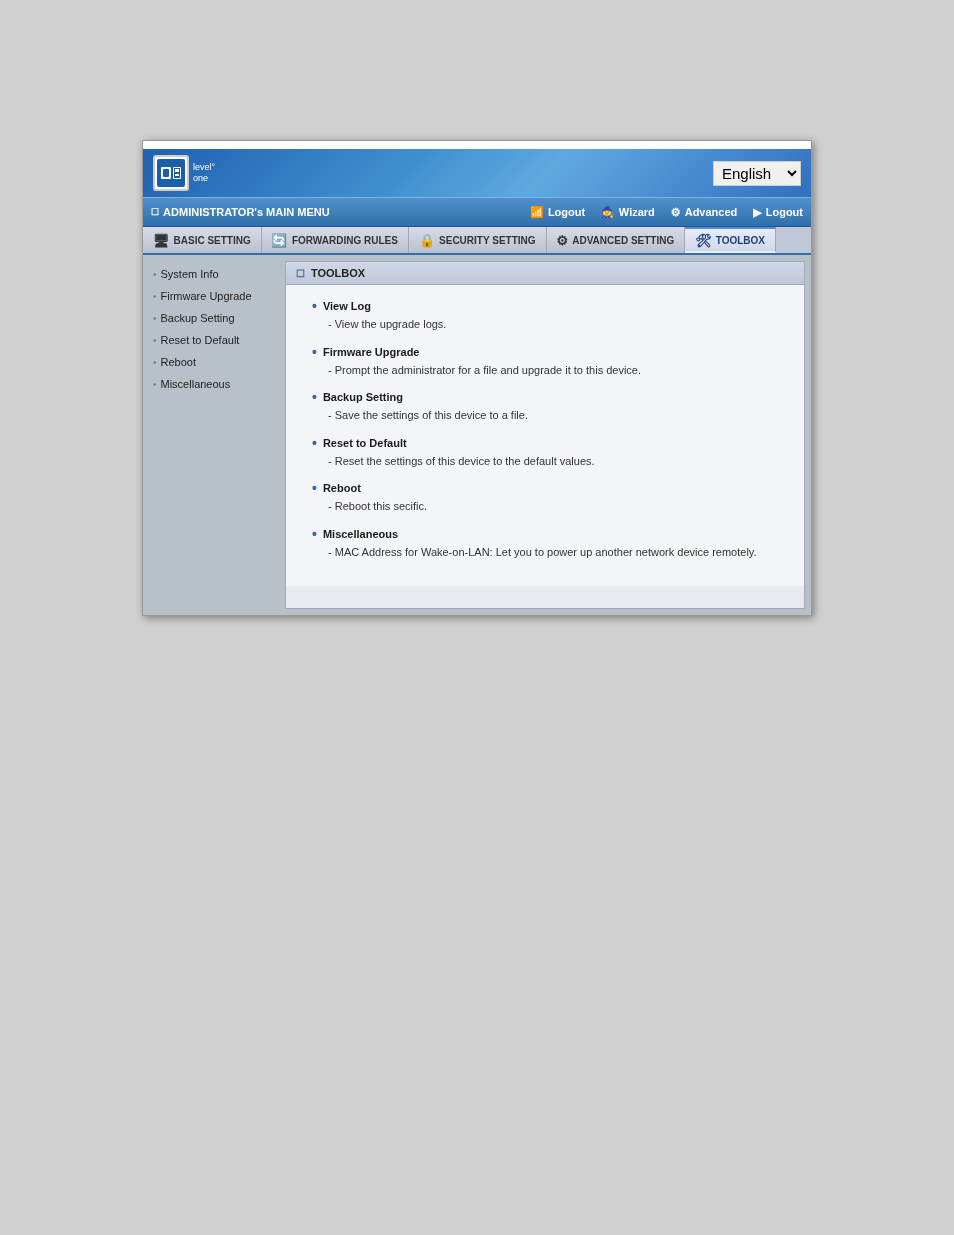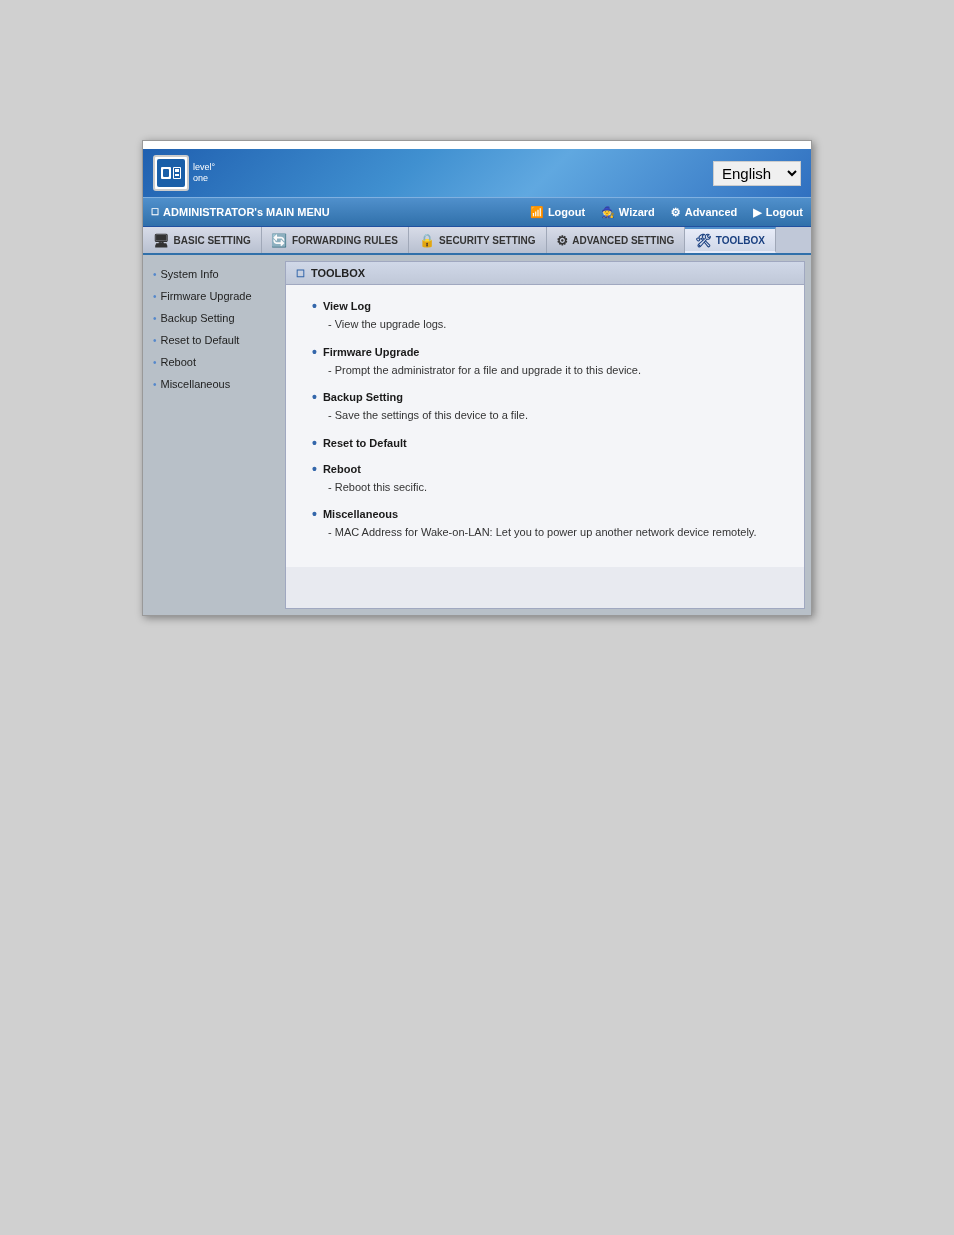--- a/index.html
+++ b/index.html
@@ -378,20 +378,21 @@
               <span>Backup Setting</span>
             </div>
             <div class="item-desc">- Save the settings of this device to a file.</div>
           </li>
 
           <li>
             <div class="item-title">
               <span class="item-bullet">•</span>
               <span>Reset to Default</span>
             </div>
+            <div class="item-desc">- Reset the settings of this device to the default values.</div>
           </li>
 
           <li>
             <div class="item-title">
               <span class="item-bullet">•</span>
               <span>Reboot</span>
             </div>
             <div class="item-desc">- Reboot this secific.</div>
           </li>
 

